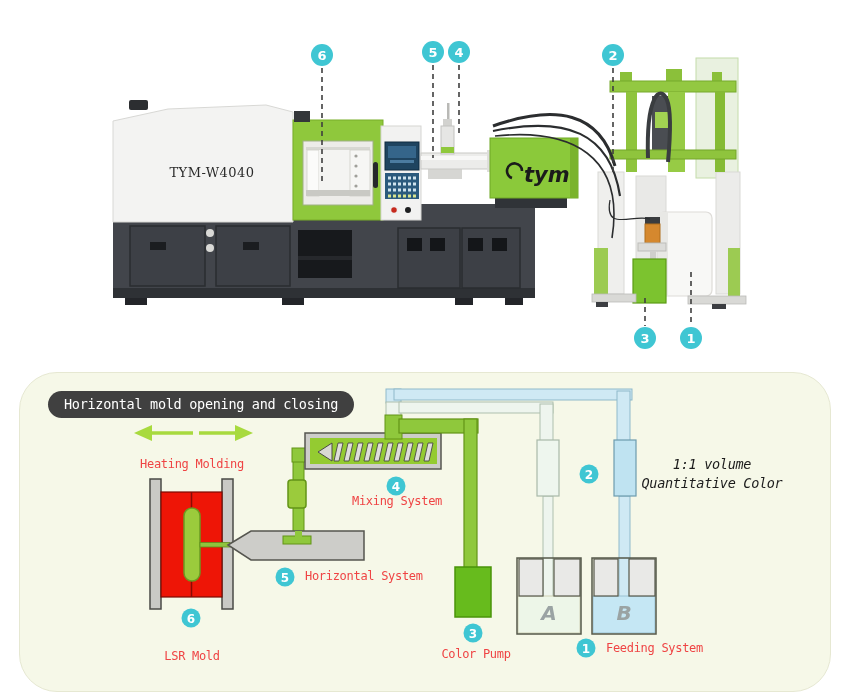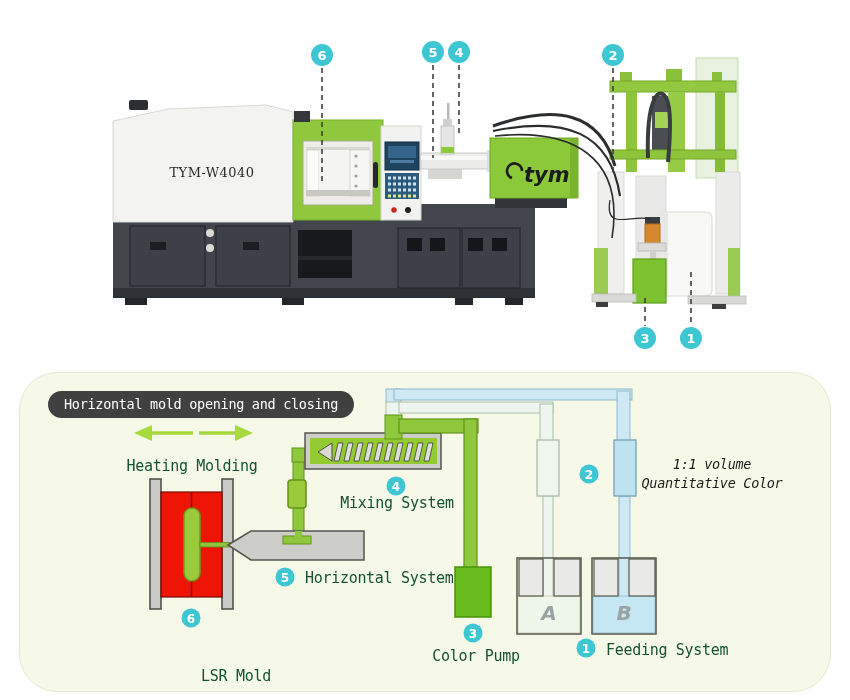--- a/index.html
+++ b/index.html
@@ -15,21 +15,21 @@
     background:#f6f8e8;border:1px solid #e6e8d2;border-radius:38px;box-sizing:border-box;
   }
   .badge{
     position:absolute;width:22px;height:22px;border-radius:50%;
     background:#3fc6d3;color:#ffffff;font:bold 13px "DejaVu Sans",sans-serif;
     display:flex;align-items:center;justify-content:center;
     transform:translate(-50%,-50%);z-index:5;
   }
   .badge.sm{width:19px;height:19px;font-size:12px;}
   .lbl{
-    position:absolute;font-size:15px;letter-spacing:-0.3px;color:#14532d;
+    position:absolute;font-size:12px;letter-spacing:-0.3px;color:#ef4444;
     white-space:nowrap;z-index:4;
   }
   .lbl.center{transform:translateX(-50%);}
   .banner{
     position:absolute;left:48px;top:391px;height:27px;line-height:27px;
     padding:0 16px;border-radius:14px;background:#404040;color:#ffffff;
     font-size:13.5px;letter-spacing:-0.3px;white-space:nowrap;z-index:4;
   }
   .quant{
     position:absolute;left:712px;top:455px;transform:translateX(-50%);
@@ -269,21 +269,21 @@
     <rect x="629" y="559" width="26" height="37" fill="#e9e9e7" stroke="#55584a" stroke-width="1.2"></rect>
     <rect x="592" y="558" width="64" height="76" fill="none" stroke="#55584a" stroke-width="1.5"></rect>
   </g>
 </svg>
 
 <div class="banner">Horizontal mold opening and closing</div>
 
 <div class="lbl center" style="left:192px;top:457px;">Heating Molding</div>
 <div class="lbl center" style="left:397px;top:494px;">Mixing System</div>
 <div class="lbl" style="left:305px;top:569px;">Horizontal System</div>
-<div class="lbl center" style="left:192px;top:667px;margin-left:44px;">LSR Mold</div>
+<div class="lbl center" style="left:192px;top:649px;">LSR Mold</div>
 <div class="lbl center" style="left:476px;top:647px;">Color Pump</div>
 <div class="lbl" style="left:606px;top:641px;text-align:center;">Feeding System</div>
 <div class="quant">
   <span>1:1 volume</span>
   <span>Quantitative Color</span>
 </div>
 
 <div class="ab" style="left:549px;top:613px;">A</div>
 <div class="ab" style="left:624px;top:613px;">B</div>
 

